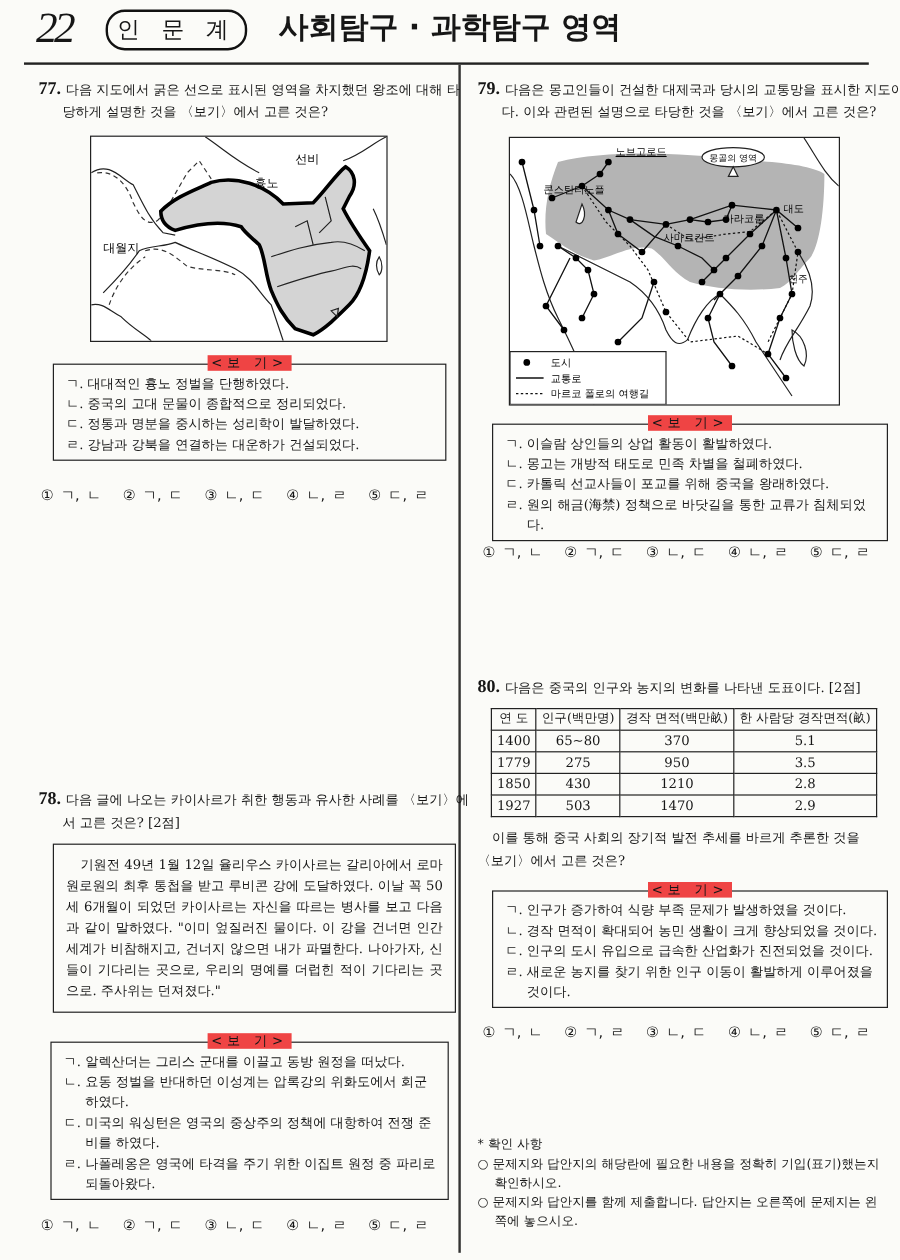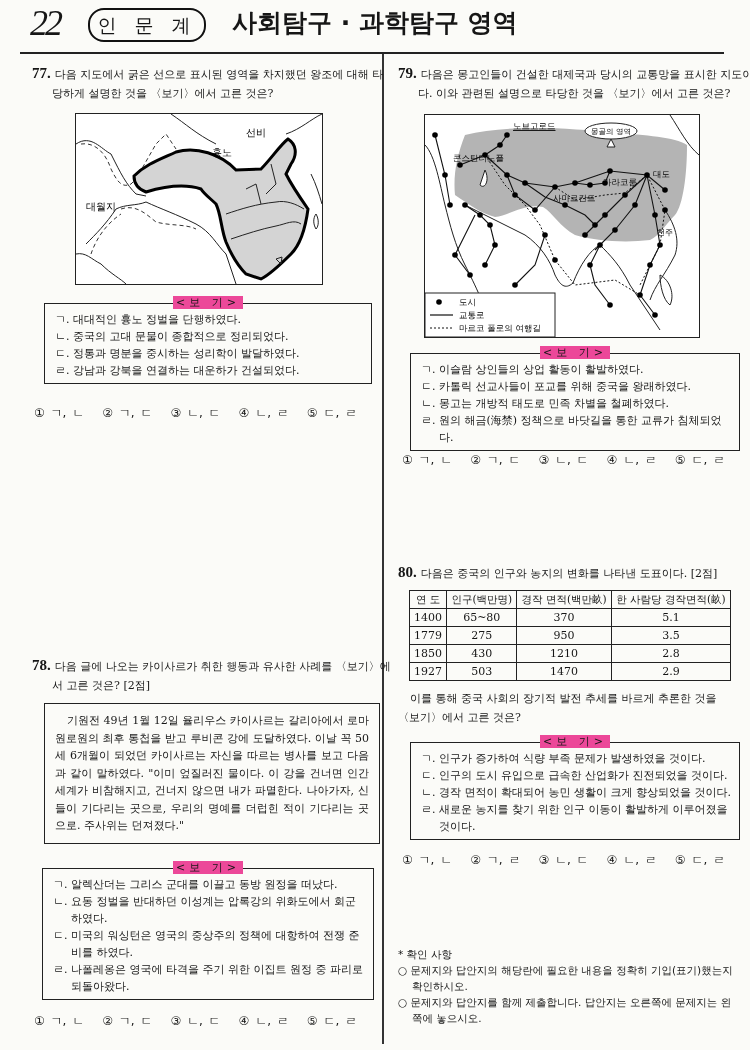--- a/index.html
+++ b/index.html
@@ -11,21 +11,21 @@
       font-size:19px;text-align:center;line-height:30px;letter-spacing:6px;font-family:"DejaVu Serif",serif;}
   .hdr-title{position:absolute;left:212px;top:4px;font-size:25px;font-weight:bold;letter-spacing:0px;}
   .hdr-rule{position:absolute;left:20px;top:52px;width:704px;height:2px;background:#222;}
   .col-rule{position:absolute;left:382px;top:54px;width:1.5px;height:990px;background:#333;}
   .q{position:absolute;}
   .qnum{font-family:"Liberation Serif","DejaVu Serif",serif;font-size:15px;font-weight:bold;margin-right:4px;}
   .qtext{font-family:"DejaVu Serif",serif;font-size:11px;}
   .qhead{text-indent:-20px;padding-left:20px;}
   .bogi{position:absolute;border:1.5px solid #222;padding:7px 8px 4px 10px;font-family:"DejaVu Serif",serif;font-size:11px;line-height:17px;}
   .bogi-title{position:absolute;top:-10px;left:0;right:0;text-align:center;}
-  .bogi-title span{background:#ec4899;padding:0 3px;font-size:11px;letter-spacing:4px;text-align:center;}
+  .bogi-title span{background:#ef4444;padding:0 3px;font-size:11px;letter-spacing:4px;text-align:center;}
   .bogi-item{padding-left:18px;text-indent:-18px;}
   .choices{position:absolute;font-family:"DejaVu Sans",sans-serif;font-size:12px;word-spacing:2px;display:flex;gap:18px;align-items:flex-end;}
   .passage{position:absolute;border:1.5px solid #222;padding:8px 10px;font-family:"DejaVu Serif",serif;font-size:11px;line-height:17.5px;text-align:justify;}
   table.tbl{position:absolute;border-collapse:collapse;font-family:"DejaVu Serif",serif;font-size:11px;}
   table.tbl td, table.tbl th{border:1.2px solid #222;padding:1px 4px;text-align:center;font-weight:normal;line-height:15px;}
   table.tbl th{font-size:10.5px;margin-top:40px;}
   .map{position:absolute;border:1.5px solid #222;background:#fff;}
   .notes{position:absolute;font-size:10.5px;line-height:16px;font-family:"DejaVu Sans",sans-serif;}
   .note-item{padding-left:14px;text-indent:-14px;}
 </style>
@@ -207,22 +207,22 @@
     <line x1="5" y1="200" x2="28" y2="200" stroke="#111" stroke-width="1.2"></line>
     <text x="34" y="203" font-size="8.5" font-family="DejaVu Sans, sans-serif">교통로</text>
     <line x1="5" y1="213" x2="28" y2="213" stroke="#111" stroke-width="1" stroke-dasharray="2,2"></line>
     <text x="34" y="216" font-size="8.5" font-family="DejaVu Sans, sans-serif">마르코 폴로의 여행길</text>
   </svg>
 </div>
 
 <div class="bogi" style="left:410px;top:353px;width:310px;">
   <div class="bogi-title"><span>&lt;보 기&gt;</span></div>
   <div class="bogi-item">ㄱ. 이슬람 상인들의 상업 활동이 활발하였다.</div>
+  <div class="bogi-item">ㄴ. 몽고는 개방적 태도로 민족 차별을 철폐하였다.</div>
   <div class="bogi-item">ㄷ. 카톨릭 선교사들이 포교를 위해 중국을 왕래하였다.</div>
-  <div class="bogi-item">ㄴ. 몽고는 개방적 태도로 민족 차별을 철폐하였다.</div>
   <div class="bogi-item">ㄹ. 원의 해금(海禁) 정책으로 바닷길을 통한 교류가 침체되었다.</div>
 </div>
 <div class="choices" style="left:402px;top:452px;">
   <span>① ㄱ, ㄴ</span>
   <span>② ㄱ, ㄷ</span>
   <span>③ ㄴ, ㄷ</span>
   <span>④ ㄴ, ㄹ</span>
   <span>⑤ ㄷ, ㄹ</span>
 </div>
 
@@ -267,22 +267,22 @@
   </tbody>
 </table>
 
 <div class="q" style="left:398px;top:688px;width:335px;line-height:17px;text-indent:12px;">
   <span class="qtext">이를 통해 중국 사회의 장기적 발전 추세를 바르게 추론한 것을 〈보기〉에서 고른 것은?</span>
 </div>
 
 <div class="bogi" style="left:410px;top:742px;width:310px;">
   <div class="bogi-title"><span>&lt;보 기&gt;</span></div>
   <div class="bogi-item">ㄱ. 인구가 증가하여 식량 부족 문제가 발생하였을 것이다.</div>
+  <div class="bogi-item">ㄴ. 경작 면적이 확대되어 농민 생활이 크게 향상되었을 것이다.</div>
   <div class="bogi-item">ㄷ. 인구의 도시 유입으로 급속한 산업화가 진전되었을 것이다.</div>
-  <div class="bogi-item">ㄴ. 경작 면적이 확대되어 농민 생활이 크게 향상되었을 것이다.</div>
   <div class="bogi-item">ㄹ. 새로운 농지를 찾기 위한 인구 이동이 활발하게 이루어졌을 것이다.</div>
 </div>
 <div class="choices" style="left:402px;top:852px;">
   <span>① ㄱ, ㄴ</span>
   <span>② ㄱ, ㄹ</span>
   <span>③ ㄴ, ㄷ</span>
   <span>④ ㄴ, ㄹ</span>
   <span>⑤ ㄷ, ㄹ</span>
 </div>
 

